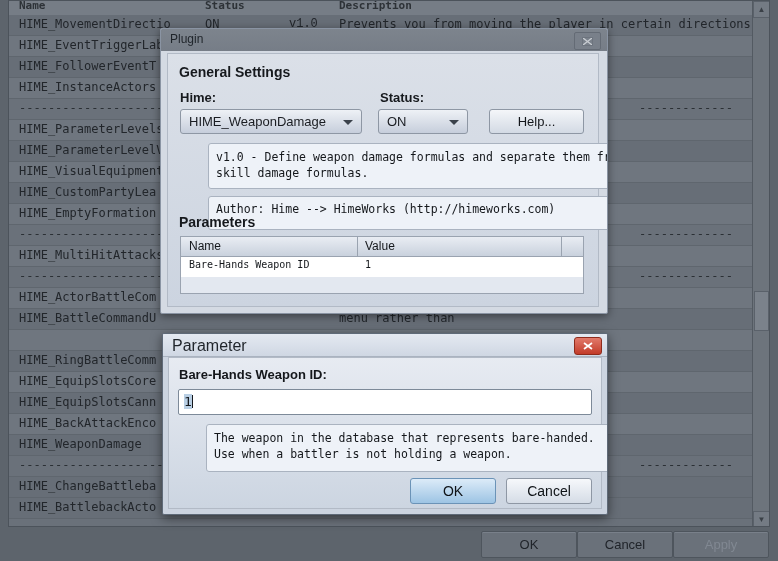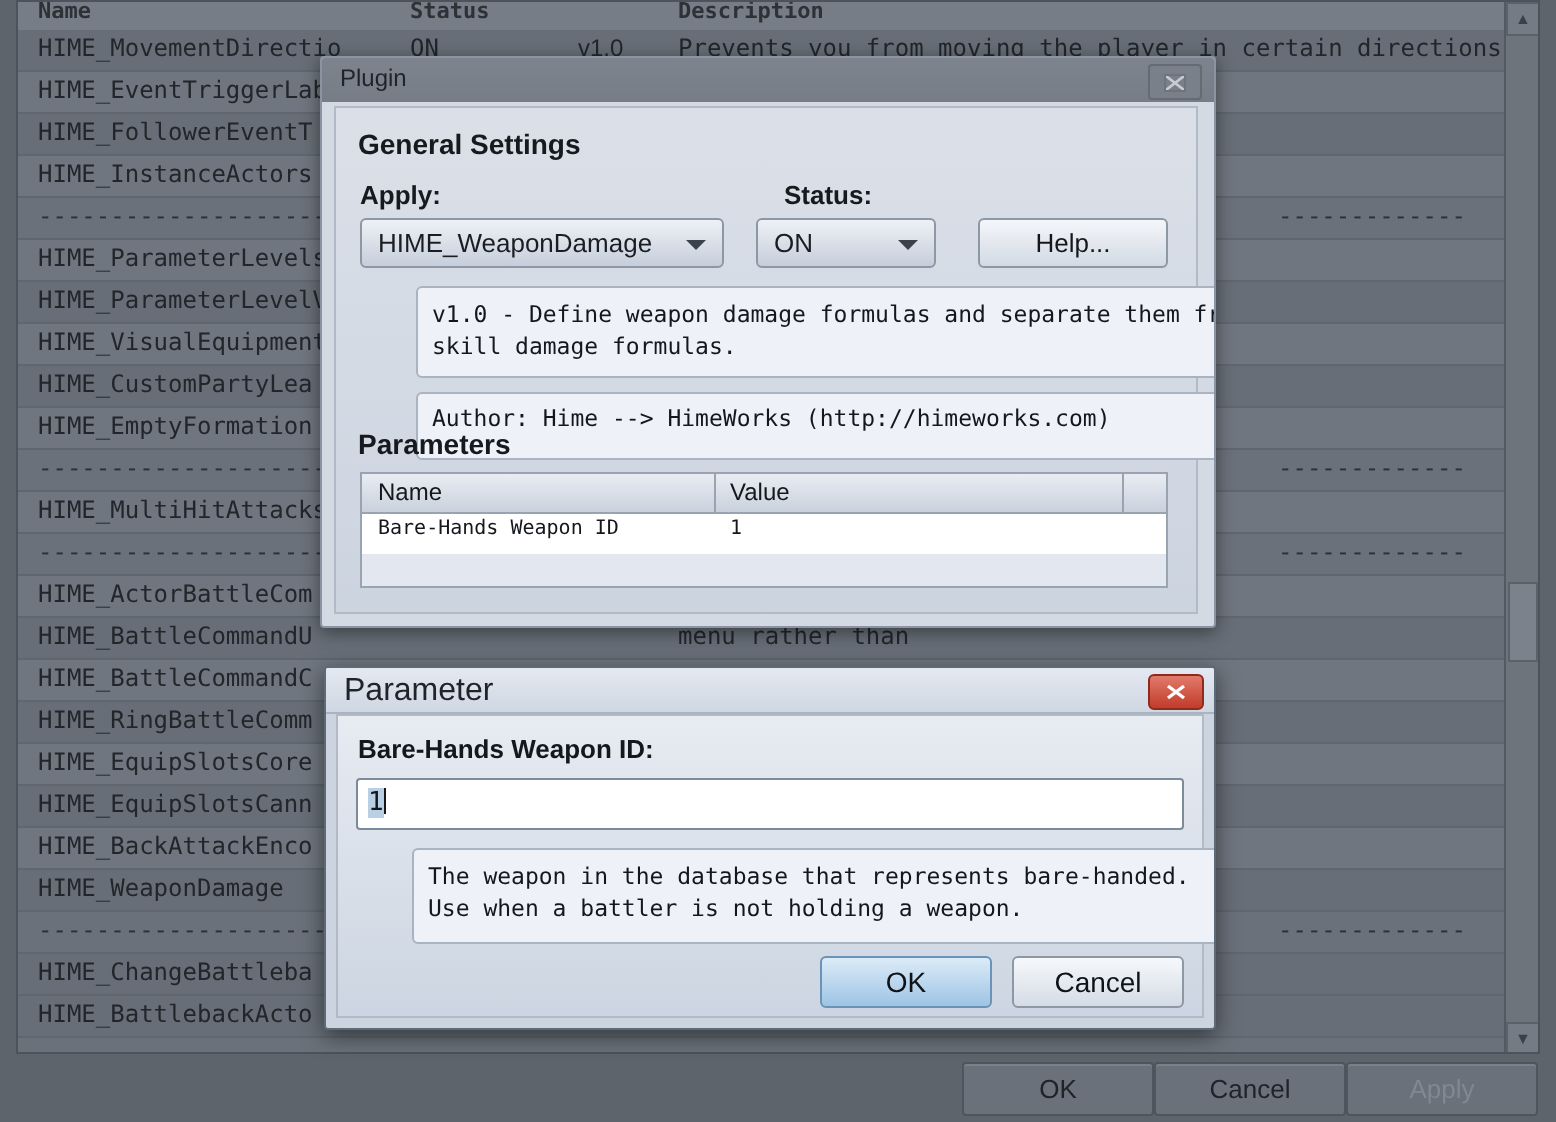--- a/index.html
+++ b/index.html
@@ -20,21 +20,21 @@
             font-family:"DejaVu Sans Mono", monospace;}
   .bg-rows{position:absolute;left:0;top:14px;width:100%;}
   .bg-row{height:20px;position:relative;border-bottom:1px solid #5f666e;}
   .bg-row.alt{background:#6f767f;}
   .bg-row.norm{background:#676e77;}
   .bg-c-name{position:absolute;left:10px;top:2px;font-size:12px;color:#22262b;
              font-family:"DejaVu Sans Mono", monospace;white-space:nowrap;}
   .bg-c-status{position:absolute;left:196px;top:2px;font-size:12px;color:#22262b;
              font-family:"DejaVu Sans Mono", monospace;white-space:nowrap;}
   .bg-c-ver{position:absolute;left:280px;top:2px;font-size:12px;color:#22262b;
-             font-family:Liberation Sans, sans-serif;white-space:nowrap;}
+             font-family:Liberation Mono, monospace;white-space:nowrap;}
   .bg-c-desc{position:absolute;left:330px;top:2px;font-size:12px;color:#22262b;
              font-family:"DejaVu Sans Mono", monospace;white-space:nowrap;}
   .bg-sep{height:20px;position:relative;border-bottom:1px solid #5f666e;}
   .bg-sep .dash{position:absolute;left:10px;top:2px;font-size:12px;color:#2b3035;
              font-family:"DejaVu Sans Mono", monospace;letter-spacing:0px;}
   .bg-sep .dash2{position:absolute;left:630px;top:2px;font-size:12px;color:#2b3035;
              font-family:"DejaVu Sans Mono", monospace;}
   
   #bg-scroll{position:absolute;right:0px;top:0px;width:17px;height:527px;background:#6d747c;
              border-left:1px solid #535a62;box-sizing:border-box;}
@@ -226,21 +226,20 @@
           <span class="bg-c-ver"></span>
           <span class="bg-c-desc"></span>
         </div>
         <div class="bg-row norm">
           <span class="bg-c-name">HIME_BattleCommandU</span>
           <span class="bg-c-status"></span>
           <span class="bg-c-ver"></span>
           <span class="bg-c-desc">menu rather than</span>
         </div>
         <div class="bg-row alt">
-          <span class="bg-c-name">HIME_BattleCommandC</span>
           <span class="bg-c-status"></span>
           <span class="bg-c-ver"></span>
           <span class="bg-c-desc">tle.</span>
         </div>
         <div class="bg-row norm">
           <span class="bg-c-name">HIME_RingBattleComm</span>
           <span class="bg-c-status"></span>
           <span class="bg-c-ver"></span>
           <span class="bg-c-desc"></span>
         </div>
@@ -313,22 +312,22 @@
         <path d="M1 1 L10 8 M10 1 L1 8" stroke="#c8ccd2" stroke-width="1.4" fill="none"></path>
         <path d="M0.5 0.5 H10.5 V8.5 H0.5 Z" stroke="#6d747e" stroke-width="1" fill="none"></path>
       </svg>
     </div>
   </div>
 
   <div id="plugin-body">
 
     <div class="section-title" style="position:absolute;left:11px;top:10px;">General Settings</div>
 
-    <div class="fieldlabel" style="position:absolute;left:12px;top:36px;">Apply:</div>
-    <div class="fieldlabel" style="position:absolute;left:224px;top:36px;">Status:</div>
+    <div class="fieldlabel" style="position:absolute;left:12px;top:36px;">Hime:</div>
+    <div class="fieldlabel" style="position:absolute;left:212px;top:36px;">Status:</div>
 
     <div class="combo" style="left:12px;top:55px;width:182px;">
       <span class="txt">HIME_WeaponDamage</span>
       <span class="arrw"></span>
     </div>
 
     <div class="combo" style="left:210px;top:55px;width:90px;">
       <span class="txt">ON</span>
       <span class="arrw"></span>
     </div>

